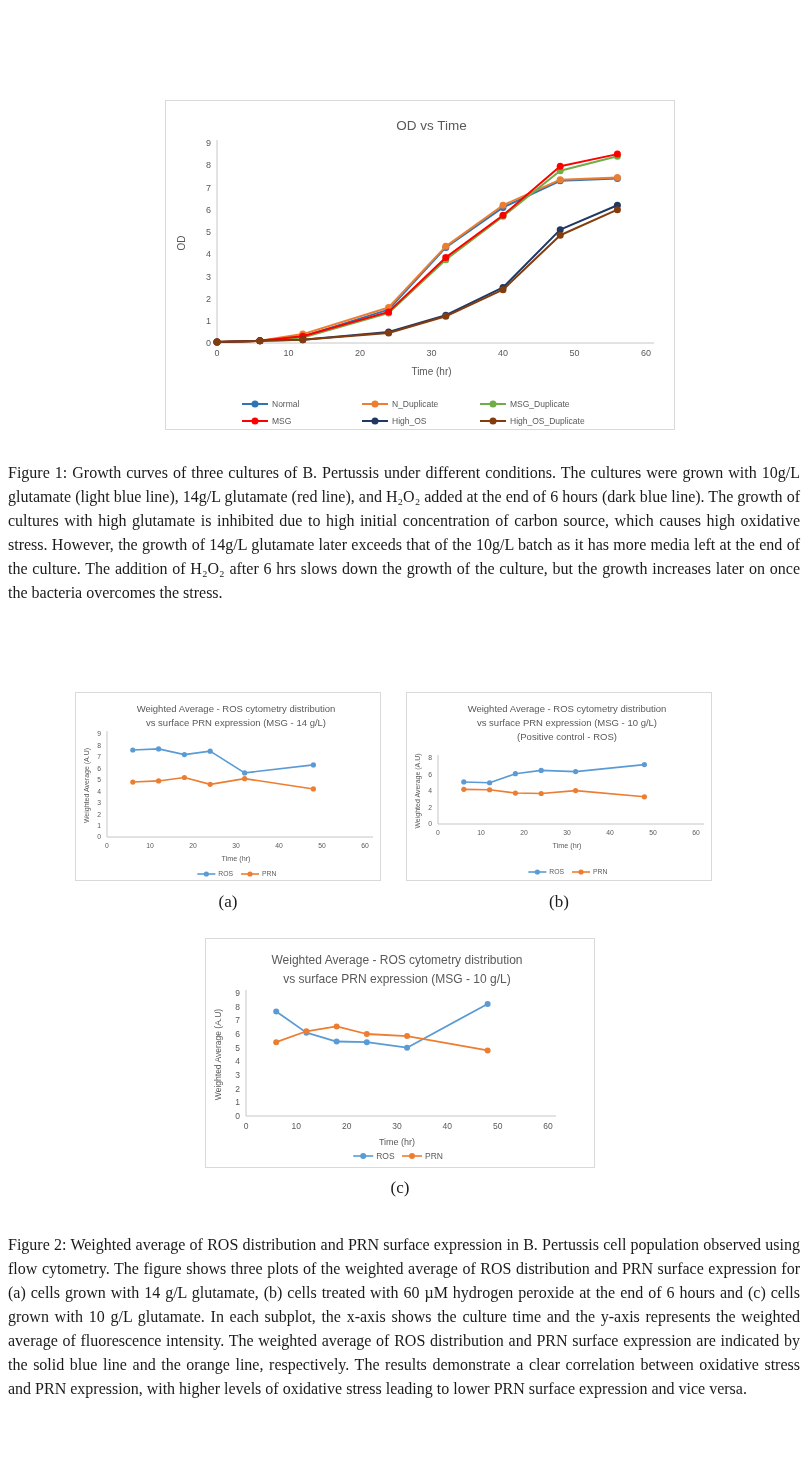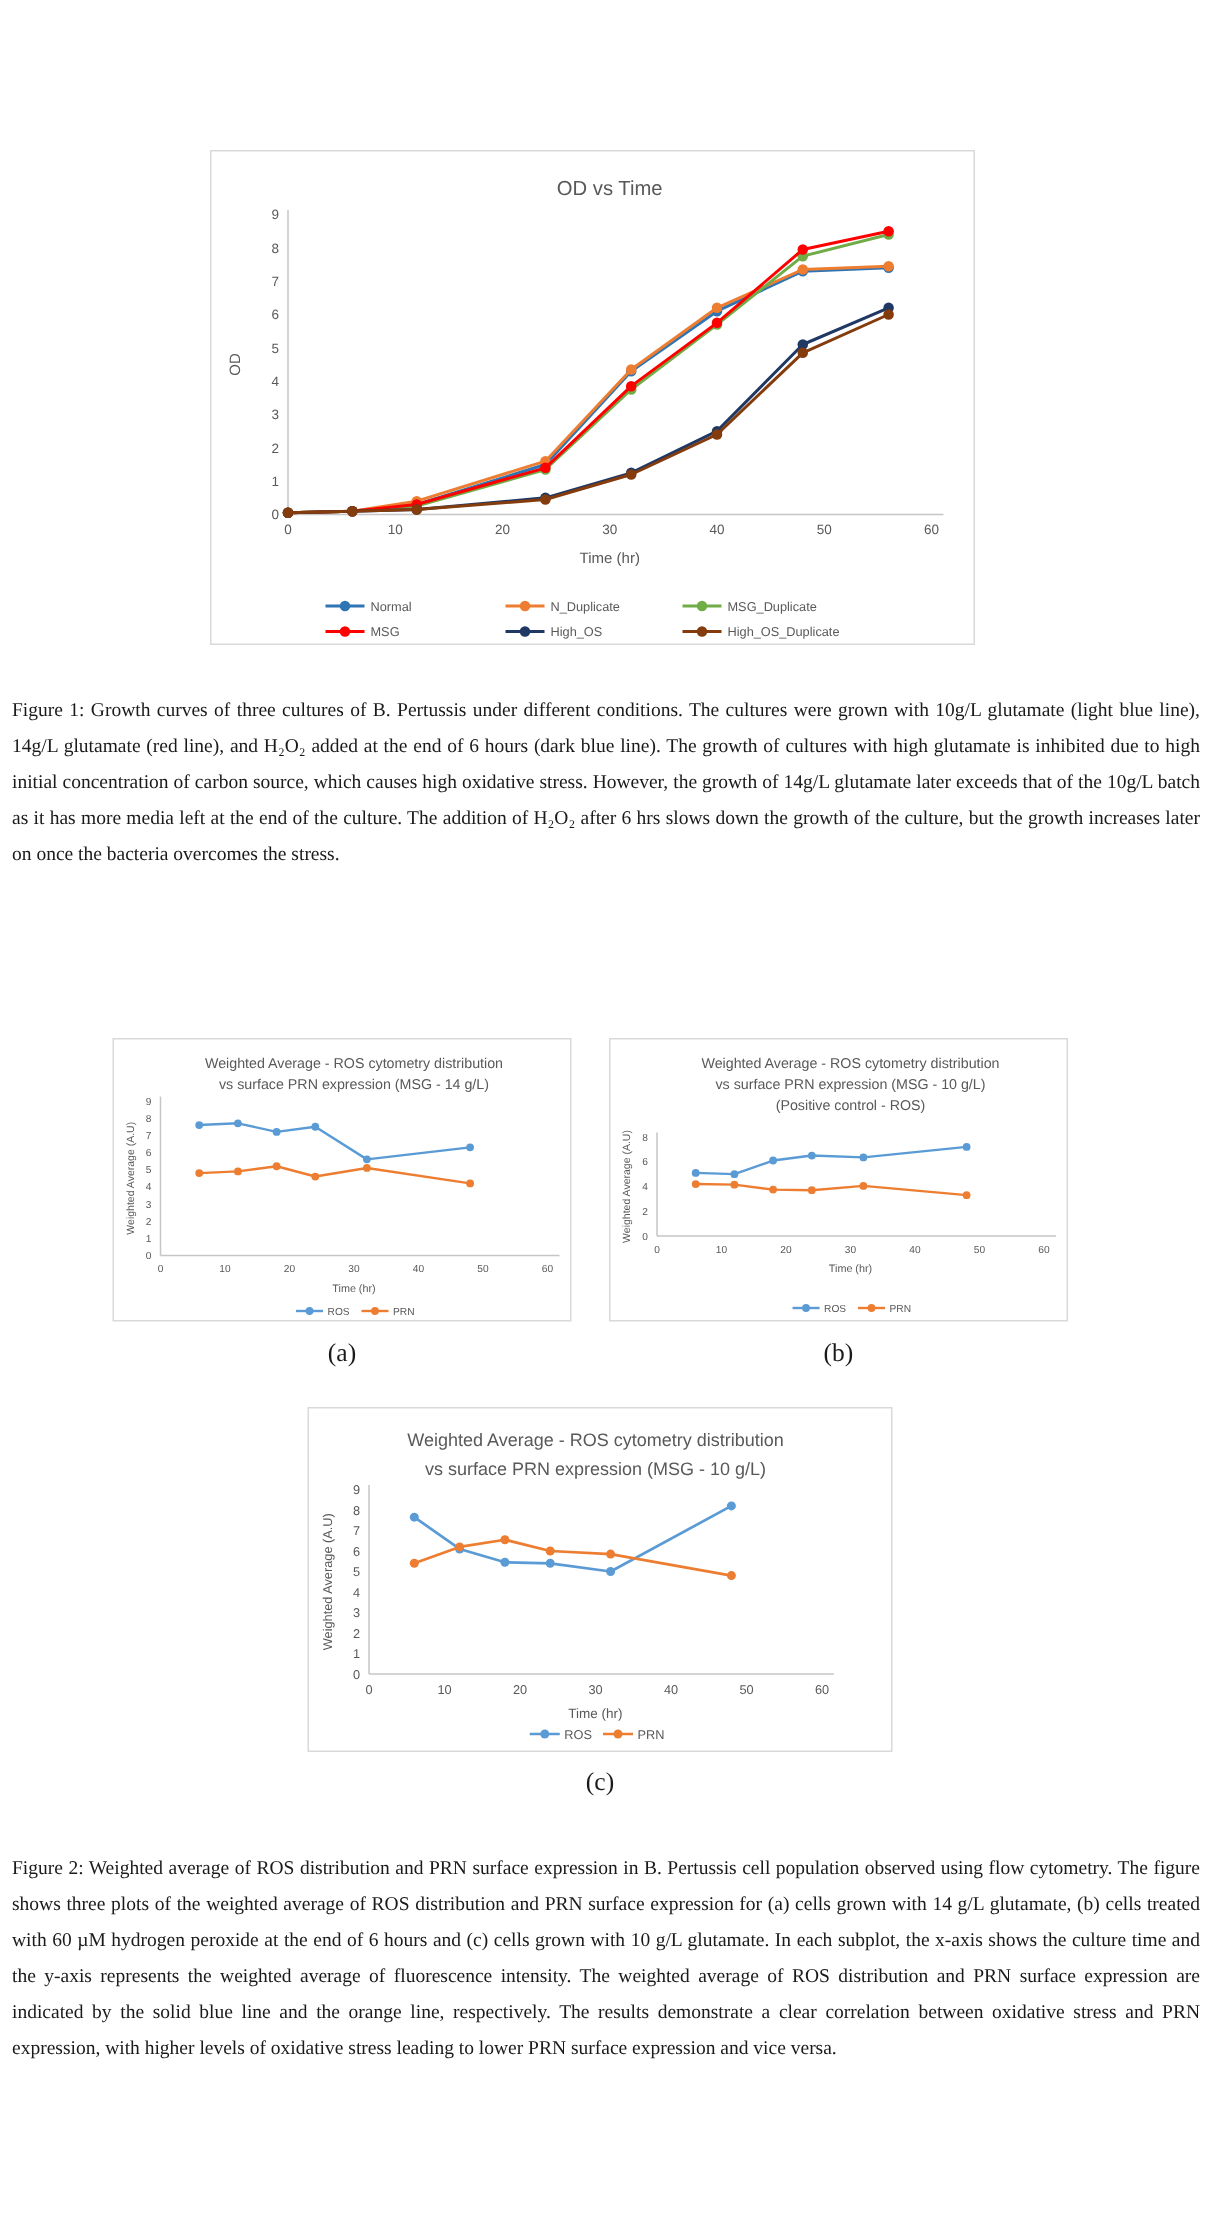--- a/index.html
+++ b/index.html
@@ -1,30 +1,30 @@
 <!DOCTYPE html>
 <html><head>
 <meta charset="utf-8">
 <style>
   html,body{margin:0;padding:0;background:#ffffff;}
   #page{position:relative;width:808px;height:1482px;background:#ffffff;overflow:hidden;
         font-family:"Liberation Sans",sans-serif;}
   .chart-frame{position:absolute;background:#ffffff;border:1px solid #d9d9d9;box-sizing:border-box;}
   .caption{position:absolute;font-family:"Liberation Serif","DejaVu Serif",serif;
-           font-size:13px;line-height:24px;color:#1a1a1a;text-align:justify;}
+           font-size:16px;line-height:24px;color:#1a1a1a;text-align:justify;}
   .sublabel{position:absolute;font-family:"Liberation Serif","DejaVu Serif",serif;
             font-size:17px;color:#1a1a1a;text-align:center;}
   svg text{font-family:"Liberation Sans",sans-serif;}
 </style>
 </head>
 <body>
 
 <div id="page">
 
-  <div class="chart-frame" id="chart-0" style="left:140px;top:100px;width:510px;height:330px;"><svg viewBox="0 0 510 330" width="510" height="330">
+  <div class="chart-frame" id="chart-0" style="left:165px;top:100px;width:510px;height:330px;"><svg viewBox="0 0 510 330" width="510" height="330">
         <text x="265.5" y="29" text-anchor="middle" font-size="13.5" fill="#595959">OD vs Time</text>
         <line x1="51" y1="39" x2="51" y2="242" stroke="#c6c6c6" stroke-width="1"></line>
         <line x1="51" y1="242" x2="488" y2="242" stroke="#c6c6c6" stroke-width="1"></line>
         <text x="45" y="245.24" text-anchor="end" font-size="9" fill="#595959">0</text>
         <text x="45" y="223.01777777777778" text-anchor="end" font-size="9" fill="#595959">1</text>
         <text x="45" y="200.79555555555555" text-anchor="end" font-size="9" fill="#595959">2</text>
         <text x="45" y="178.57333333333335" text-anchor="end" font-size="9" fill="#595959">3</text>
         <text x="45" y="156.35111111111112" text-anchor="end" font-size="9" fill="#595959">4</text>
         <text x="45" y="134.1288888888889" text-anchor="end" font-size="9" fill="#595959">5</text>
         <text x="45" y="111.90666666666668" text-anchor="end" font-size="9" fill="#595959">6</text>

